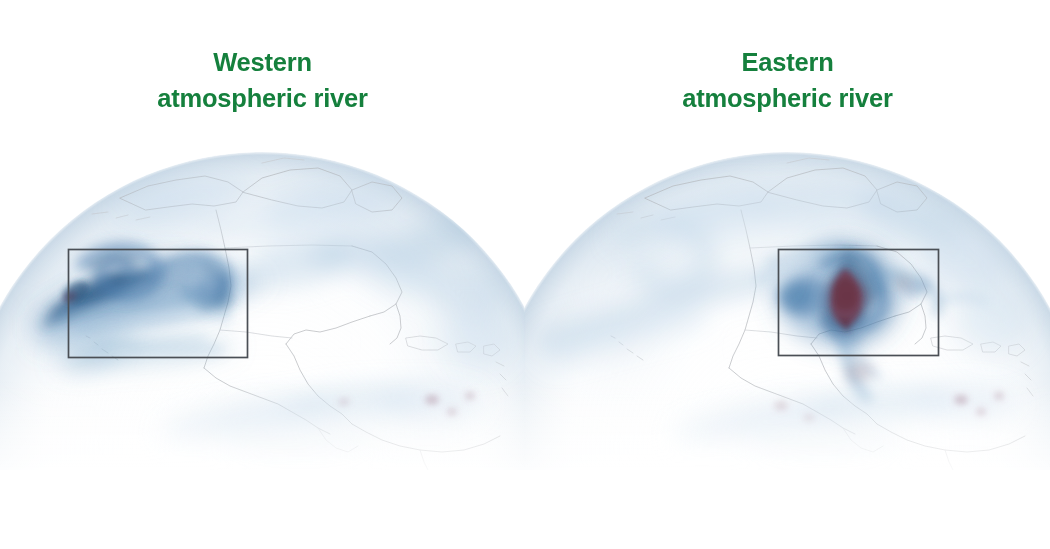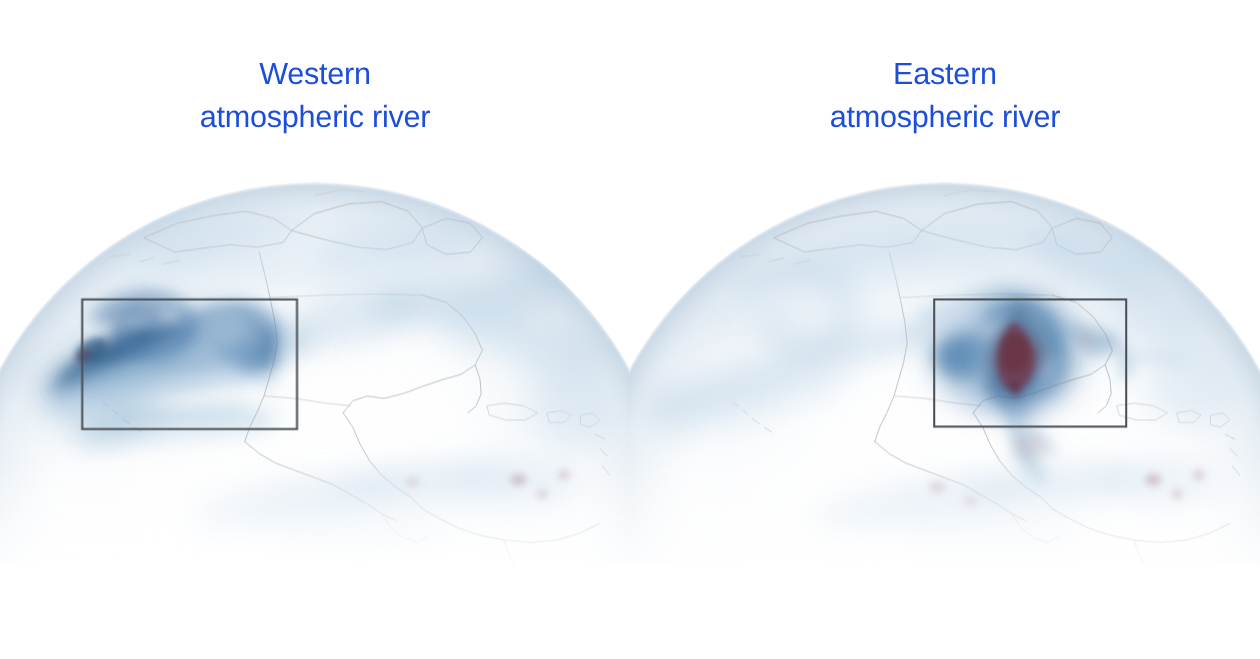--- a/index.html
+++ b/index.html
@@ -25,24 +25,24 @@
     width: 525px;
     height: 549px;
   }
   .panel-title {
     position: absolute;
     top: 44px;
     left: 0;
     width: 100%;
     text-align: center;
     font-size: 25.5px;
-    font-weight: normal;
+    font-weight: bold;
     line-height: 1.42;
     letter-spacing: -0.2px;
-    color: #1d4ed8;
+    color: #15803d;
     white-space: pre-line;
   }
   .globe-wrap {
     position: absolute;
     top: 0;
     left: 0;
     width: 525px;
     height: 549px;
   }
   svg.globe {

